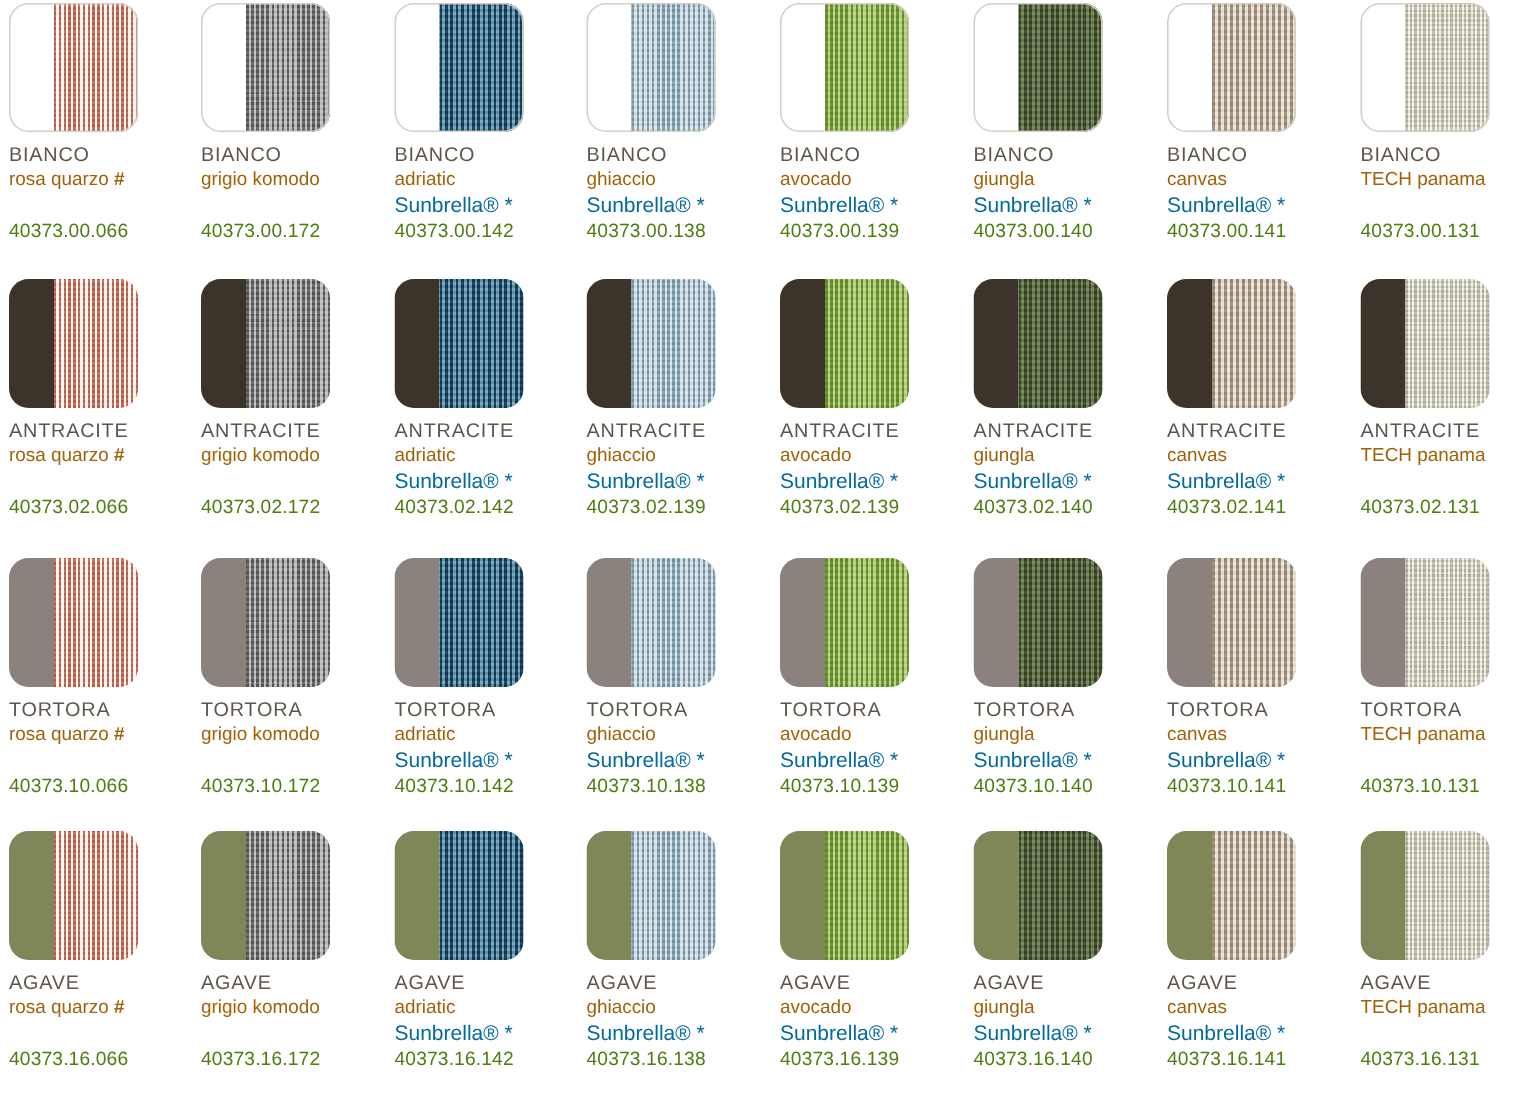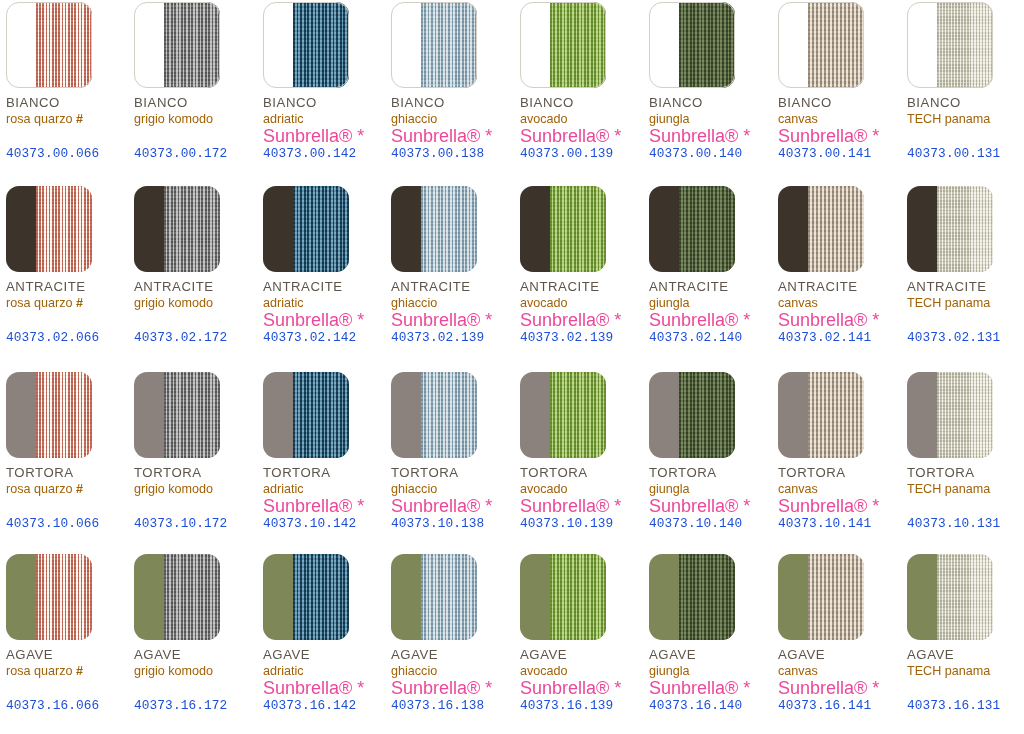--- a/index.html
+++ b/index.html
@@ -87,33 +87,32 @@
     font-size: 12.6px;
     line-height: 17px;
     color: #a16207;
     white-space: nowrap;
   }
   .cell-variant .hash {
     font-weight: bold;
     letter-spacing: 0;
   }
   .cell-brand {
-    font-size: 18px;
+    font-size: 14px;
     line-height: 17px;
-    color: #ec4899;
+    color: #0369a1;
     white-space: nowrap;
     min-height: 17px;
   }
   .cell-code {
     font-size: 12.8px;
     line-height: 17px;
-    color: #1d4ed8;
+    color: #4d7c0f;
     white-space: nowrap;
     letter-spacing: 0.1px;
-    font-family: Liberation Mono, monospace;
   }
   .cell-code.spaced { margin-top: 17px; }
 
   
   .tex {
     position: absolute;
     inset: 0;
   }
 
   

